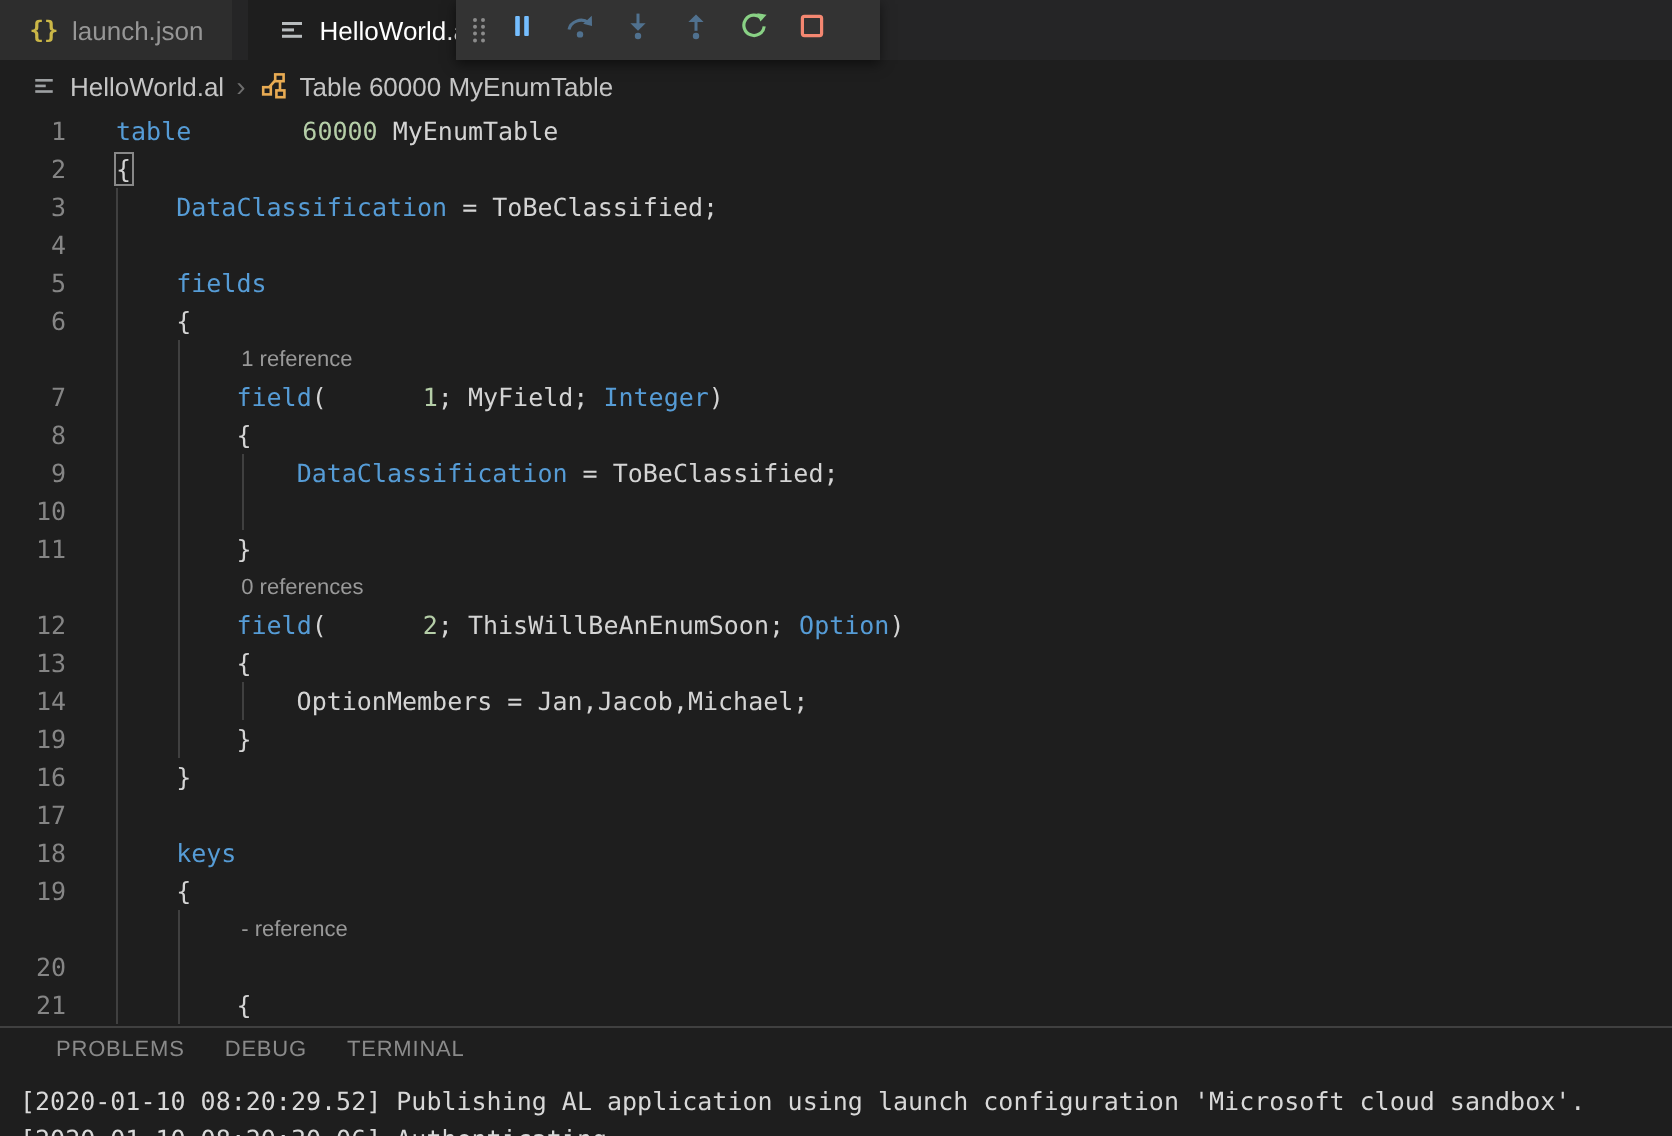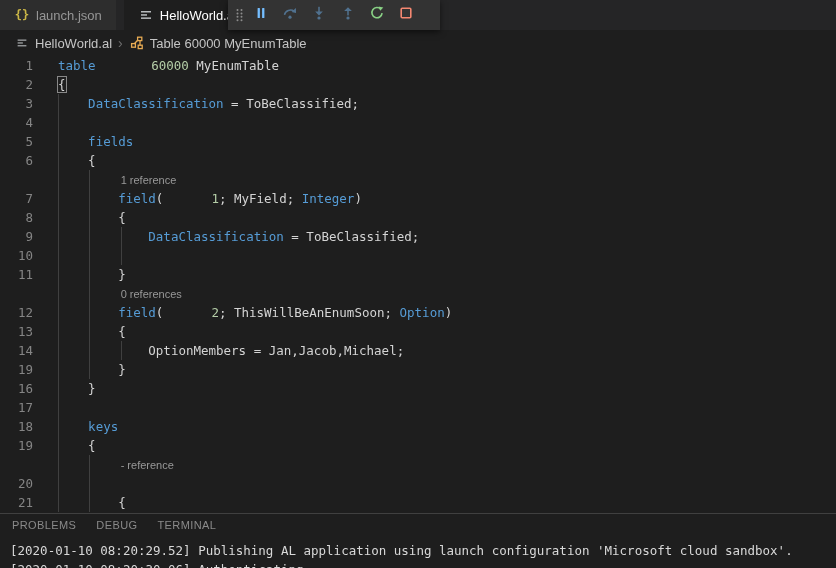--- a/index.html
+++ b/index.html
@@ -39,21 +39,21 @@
   .tok-k { color:#569cd6; }
   .tok-n { color:#b5cea8;margin-left:48px; }
   .tok-t { color:#d4d4d4; }
   .tok-bm { color:#d4d4d4; outline:1px solid #888888; outline-offset:0px; }
   .lens { position:absolute; top:1px; font-family:"Liberation Sans", sans-serif; font-size:11px;
       line-height:18px; color:#999999; cursor:pointer;text-align:right; }
 
   
   .panel { position:absolute; left:0; bottom:0; width:836px; height:55px; background:#1e1e1e;
       border-top:1px solid rgba(128,128,128,.35); overflow:hidden; }
-  .panel-tabs { display:flex; gap:20px; padding:5px 0 0 12px; height:25px; }
+  .panel-tabs { display:flex; gap:20px; padding:5px 0 0 28px; height:25px; }
   .ptab { font-size:11px; letter-spacing:.4px; color:#8a8a8a; padding-bottom:4px; cursor:pointer; }
   .ptab.active { color:#e7e7e7; border-bottom:1px solid #e7e7e7; }
   .panel-output { font-family:"DejaVu Sans Mono", monospace; font-size:12.5px; line-height:19px;
       color:#d8d8d8; padding:2px 0 0 10px; white-space:pre; }
 </style>
 </head>
 <body>
 
 <div class="app">
 

